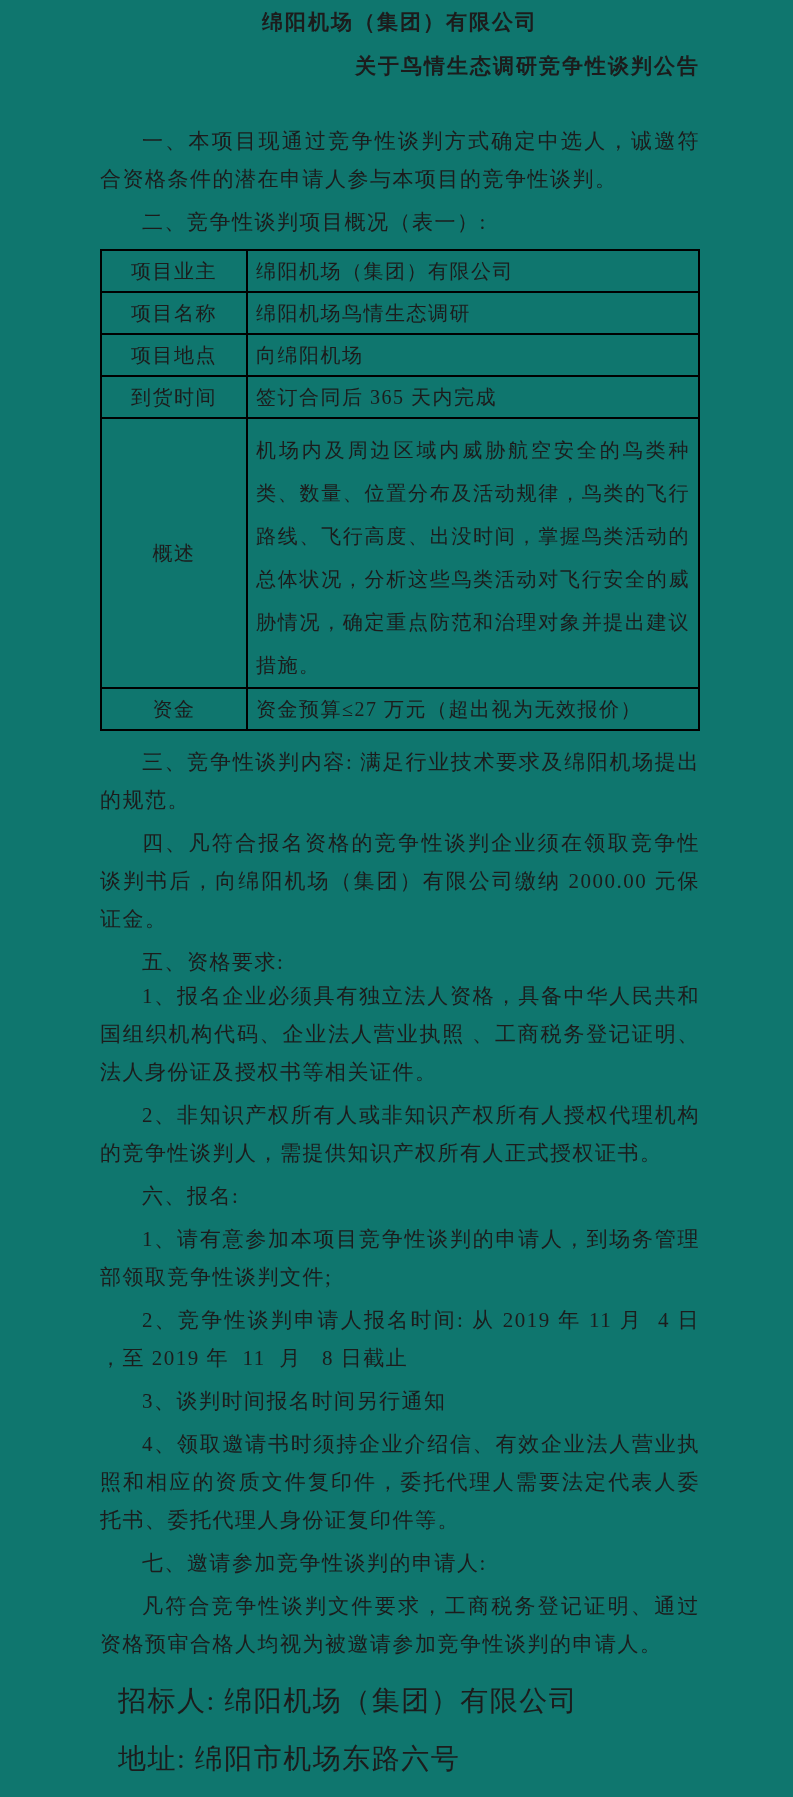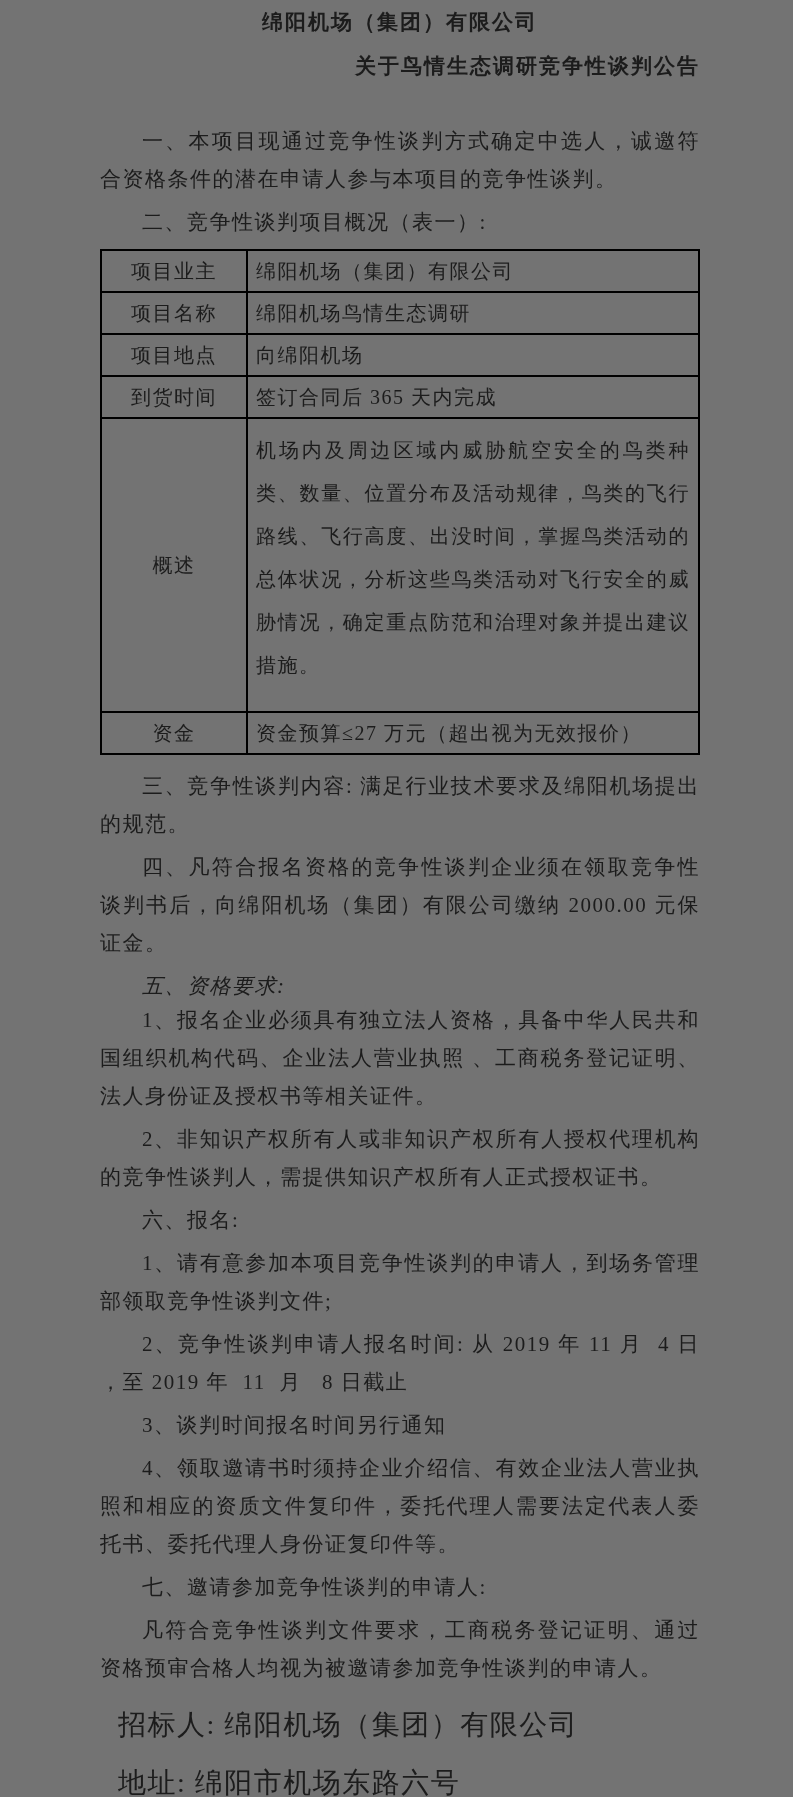--- a/index.html
+++ b/index.html
@@ -5,21 +5,21 @@
   html, body {
     margin: 0;
     padding: 0;
     background: #ffffff;
   }
   .page {
     position: relative;
     width: 793px;
     height: 1797px;
     margin: 0 auto;
-    background: #737373;
+    background: #0f766e;
     color: #1c1c1c;
     font-family: "Liberation Serif", "DejaVu Serif", serif;
     overflow: hidden;
     box-sizing: border-box;
     padding: 8px 93px 0 100px;
   }
   .doc-title {
     text-align: center;
     font-weight: bold;
     font-size: 21px;
@@ -40,21 +40,21 @@
   }
   .para {
     font-size: 21px;
     line-height: 38px;
     letter-spacing: 1.5px;
     text-align: justify;
     white-space: pre-wrap;
     margin: 0 0 5px 0;
   }
   .indent { text-indent: 2em; }
-  .tight  { margin-bottom: -4px; font-style: italic; }
+  .tight  { margin-bottom: -4px; }
   table.project-table {
     border-collapse: collapse;
     width: 100%;
     margin: 8px 12px 12px 0;
     table-layout: fixed;
   }
   table.project-table td {
     border: 2px solid #000000;
     font-size: 20px;
     letter-spacing: 1.5px;
@@ -66,21 +66,21 @@
     width: 128px;
   }
   td.row-value {
     text-align: justify;
     padding-left: 14px;
     line-height: 30px;
   }
   tr.tall td.row-value {
     line-height: 43px;
     padding-top: 10px;
-    padding-bottom: 24px;
+    padding-bottom: 0;
     border-radius: 11px;
   }
   .contact-line {
     font-size: 28px;
     line-height: 40px;
     letter-spacing: 1.5px;
     white-space: pre-wrap;
     margin: 18px;
   }
 </style>

